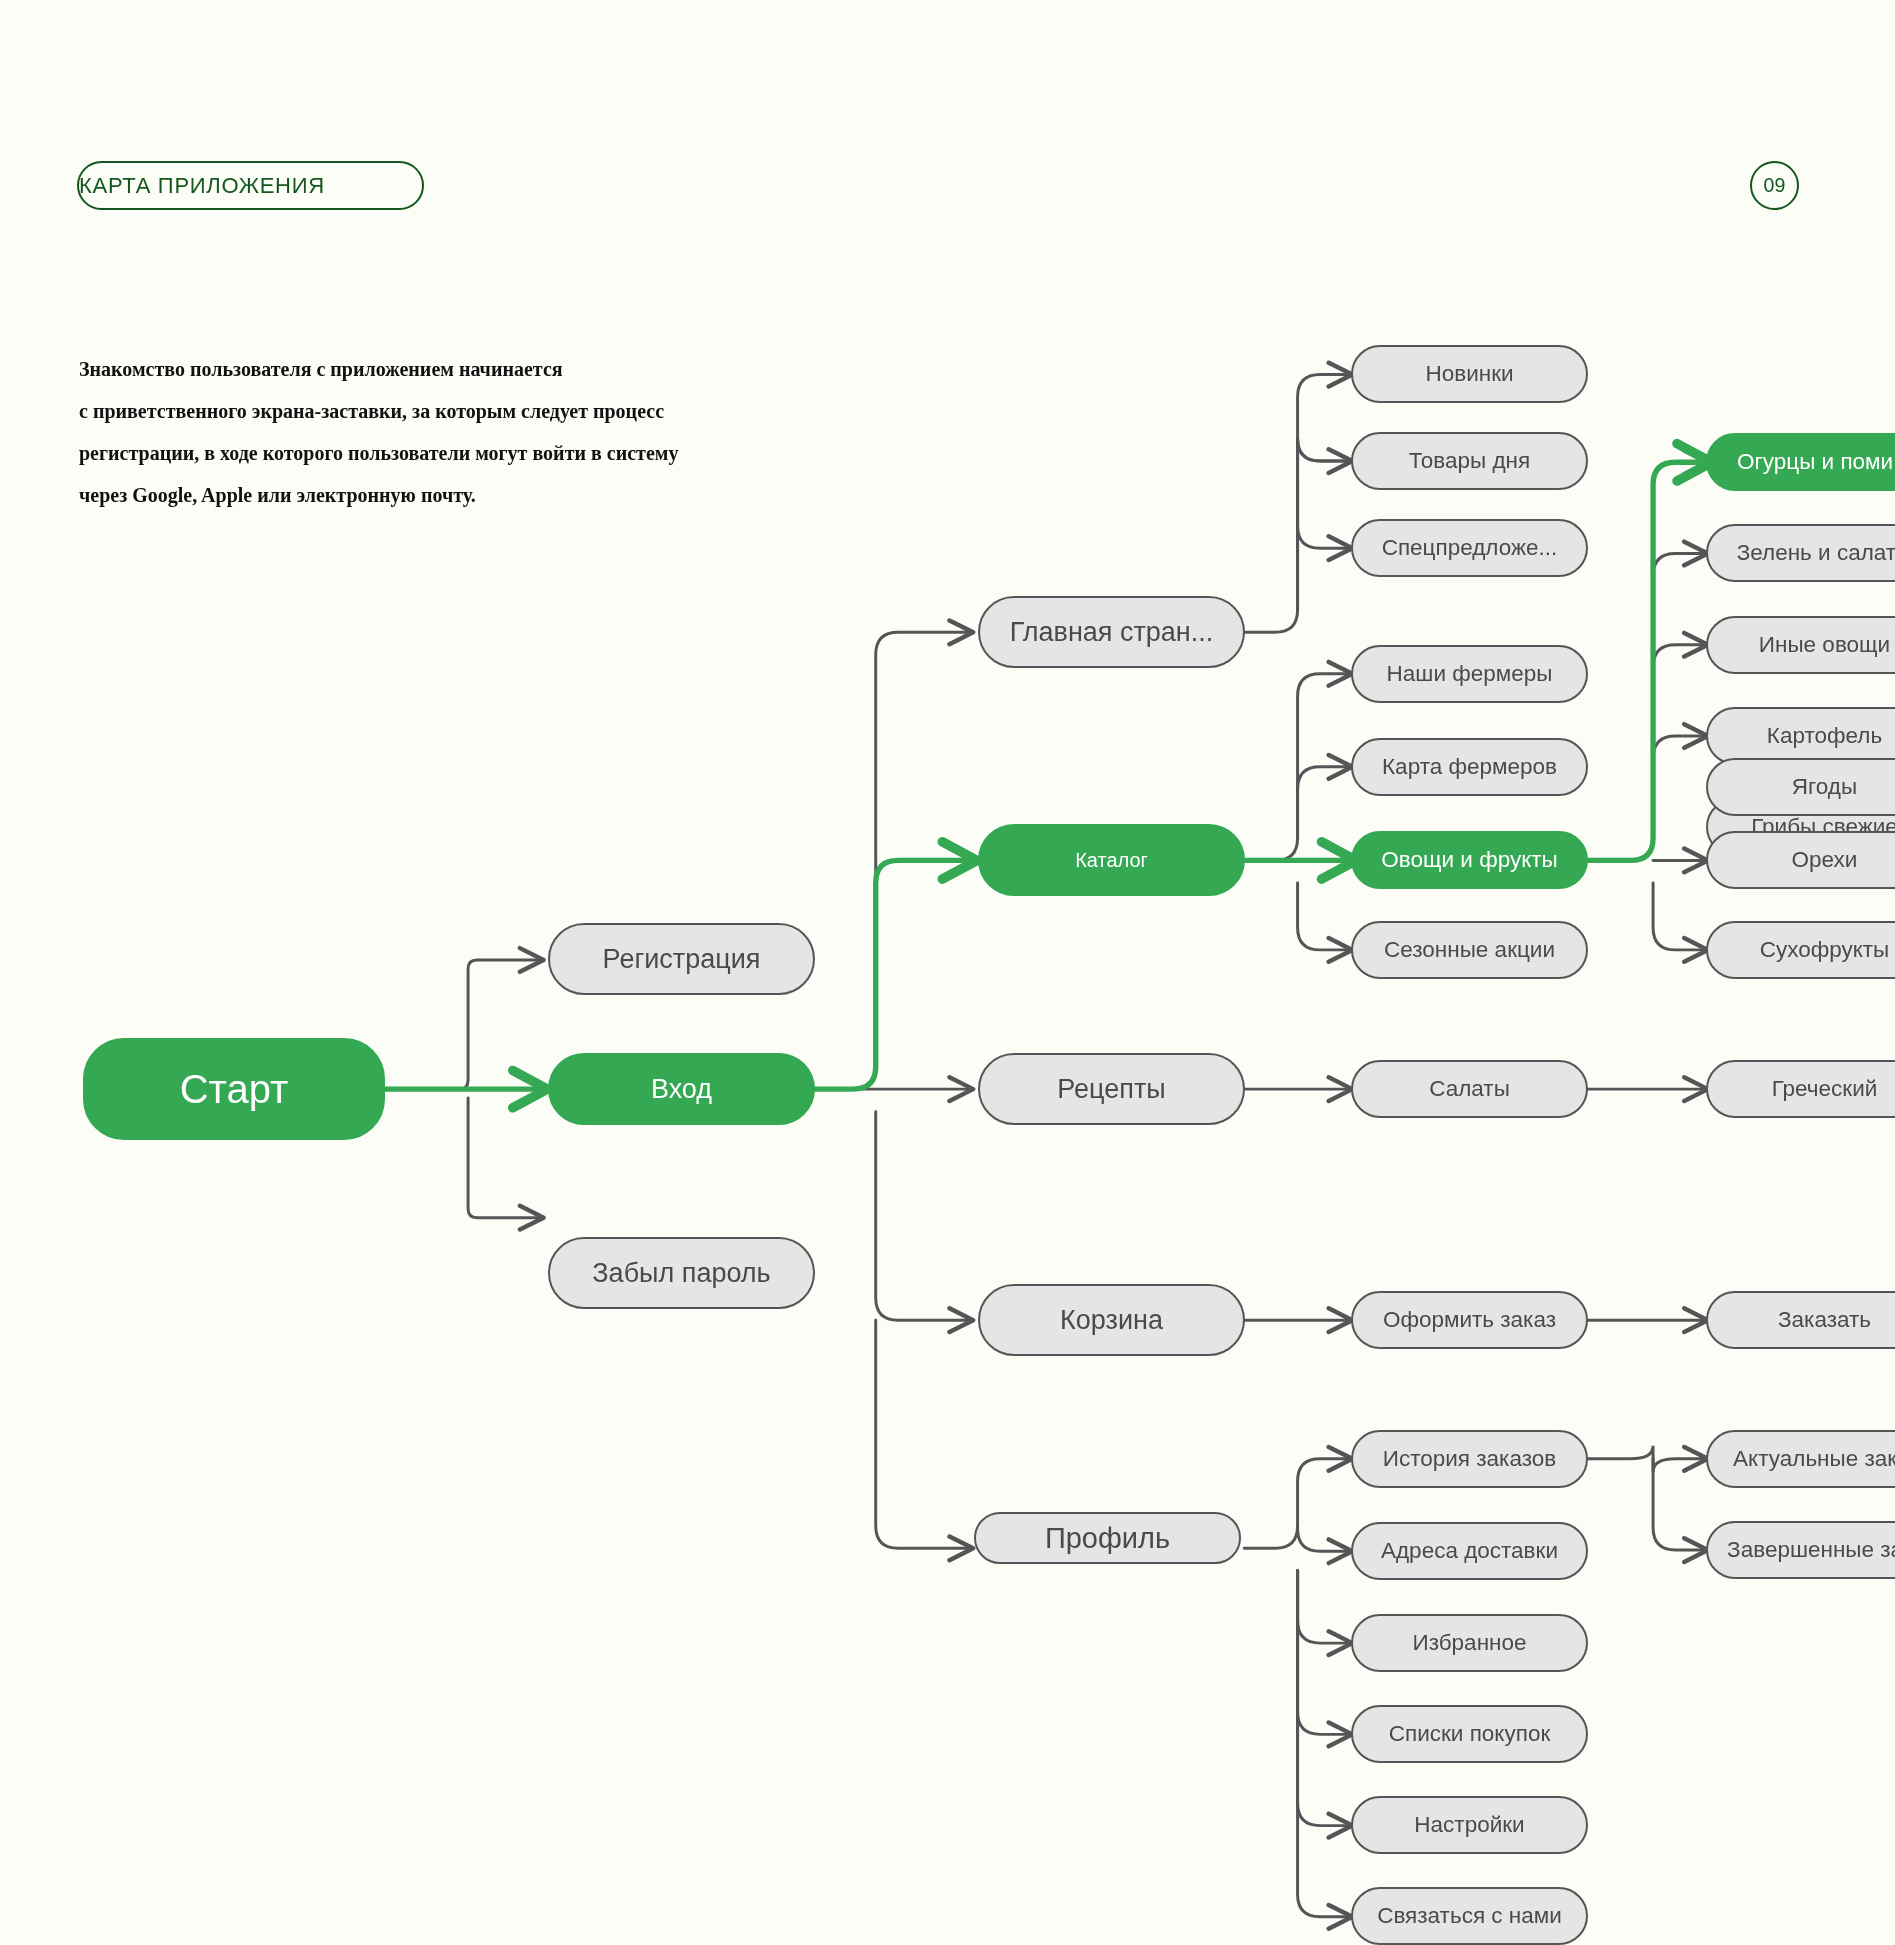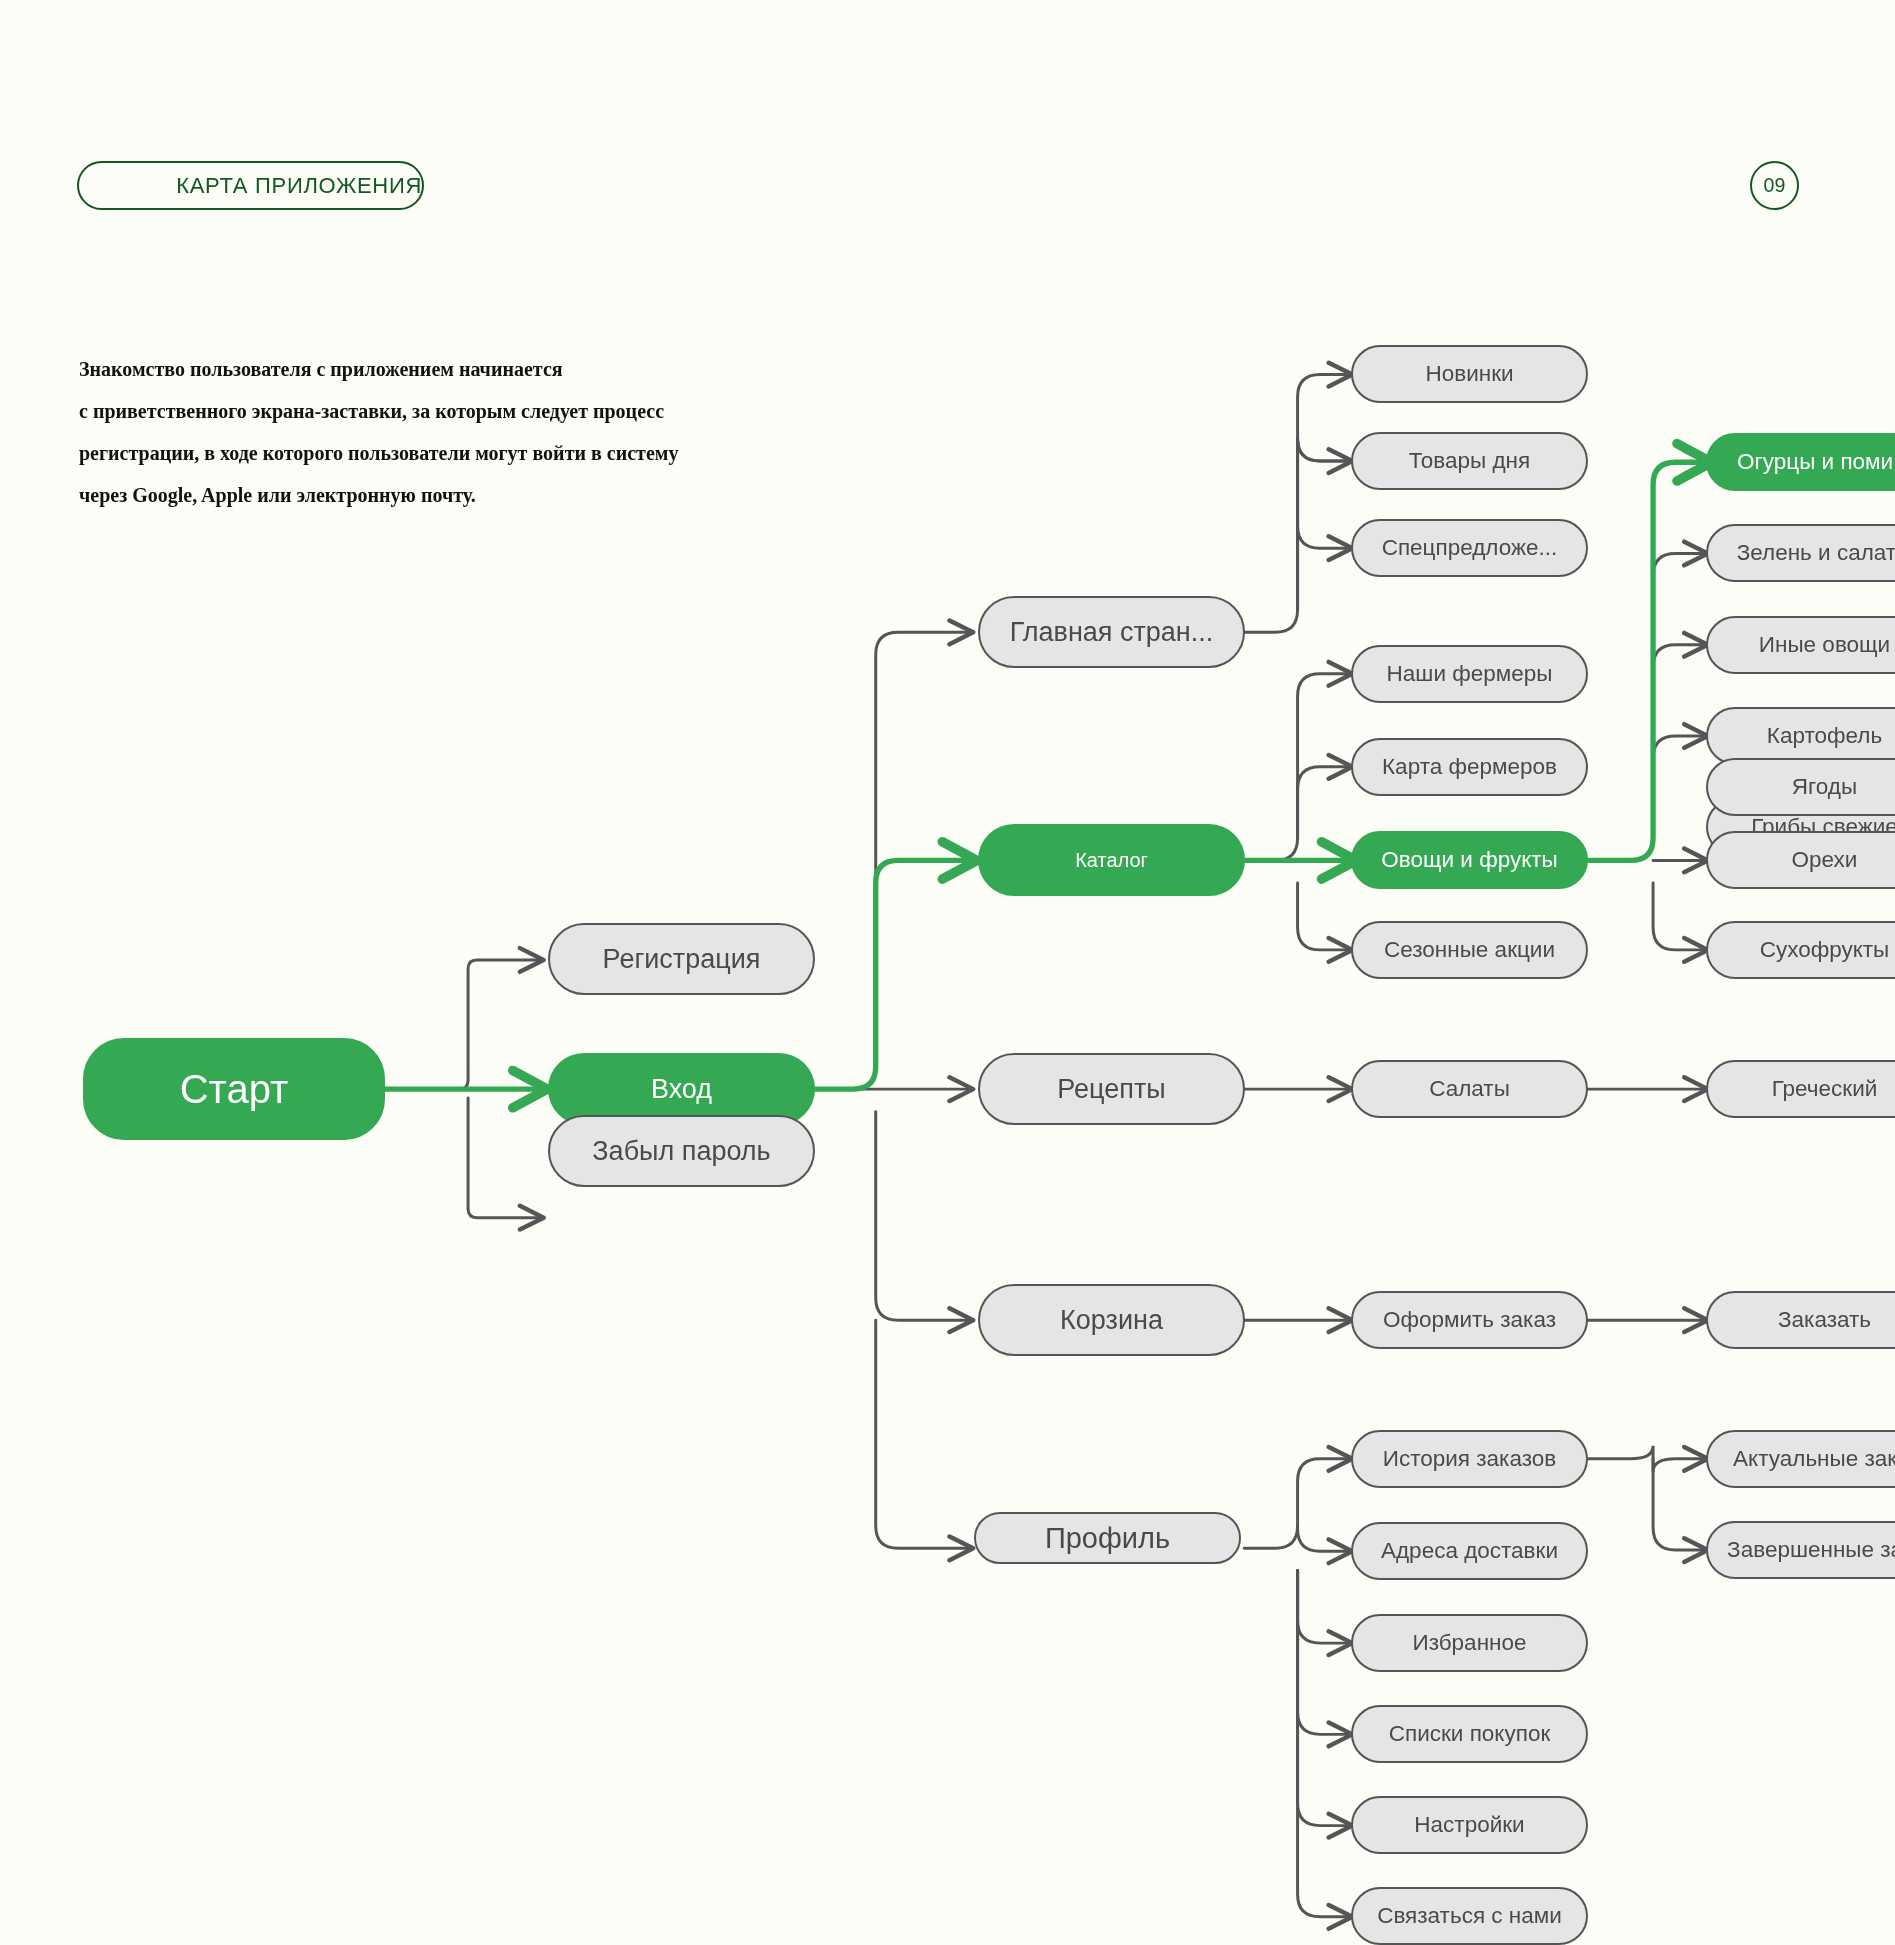--- a/index.html
+++ b/index.html
@@ -21,21 +21,21 @@
     position: absolute;
     left: 77px;
     top: 161px;
     width: 347px;
     height: 49px;
     border: 2.4px solid #14571f;
     border-radius: 27px;
     box-sizing: border-box;
     display: flex;
     align-items: center;
-    justify-content: flex-end;
+    justify-content: flex-start;
     background: transparent;
   }
   #header-badge .label {
     color: #14571f;
     font-size: 22px;
     letter-spacing: 0.7px;
     white-space: nowrap;
     font-family: "Liberation Sans", sans-serif;
   }
 
@@ -201,21 +201,21 @@
   </div>
 
   <div class="node" style="left:548px; top:923px; width:267px; height:72px; font-size:27px;">
     <span>Регистрация</span>
   </div>
 
   <div class="node highlight" style="left:548px; top:1053px; width:267px; height:72px; font-size:27px;">
     <span>Вход</span>
   </div>
 
-  <div class="node" style="left:548px; top:1115px; width:267px; height:72px; font-size:27px;">
+  <div class="node" style="left:548px; top:1237px; width:267px; height:72px; font-size:27px;">
     <span>Забыл пароль</span>
   </div>
 
   <div class="node" style="left:978px; top:596px; width:267px; height:72px; font-size:27px;">
     <span>Главная стран...</span>
   </div>
 
   <div class="node highlight" style="left:978px; top:824px; width:267px; height:72px; font-size:20px;">
     <span>Каталог</span>
   </div>

